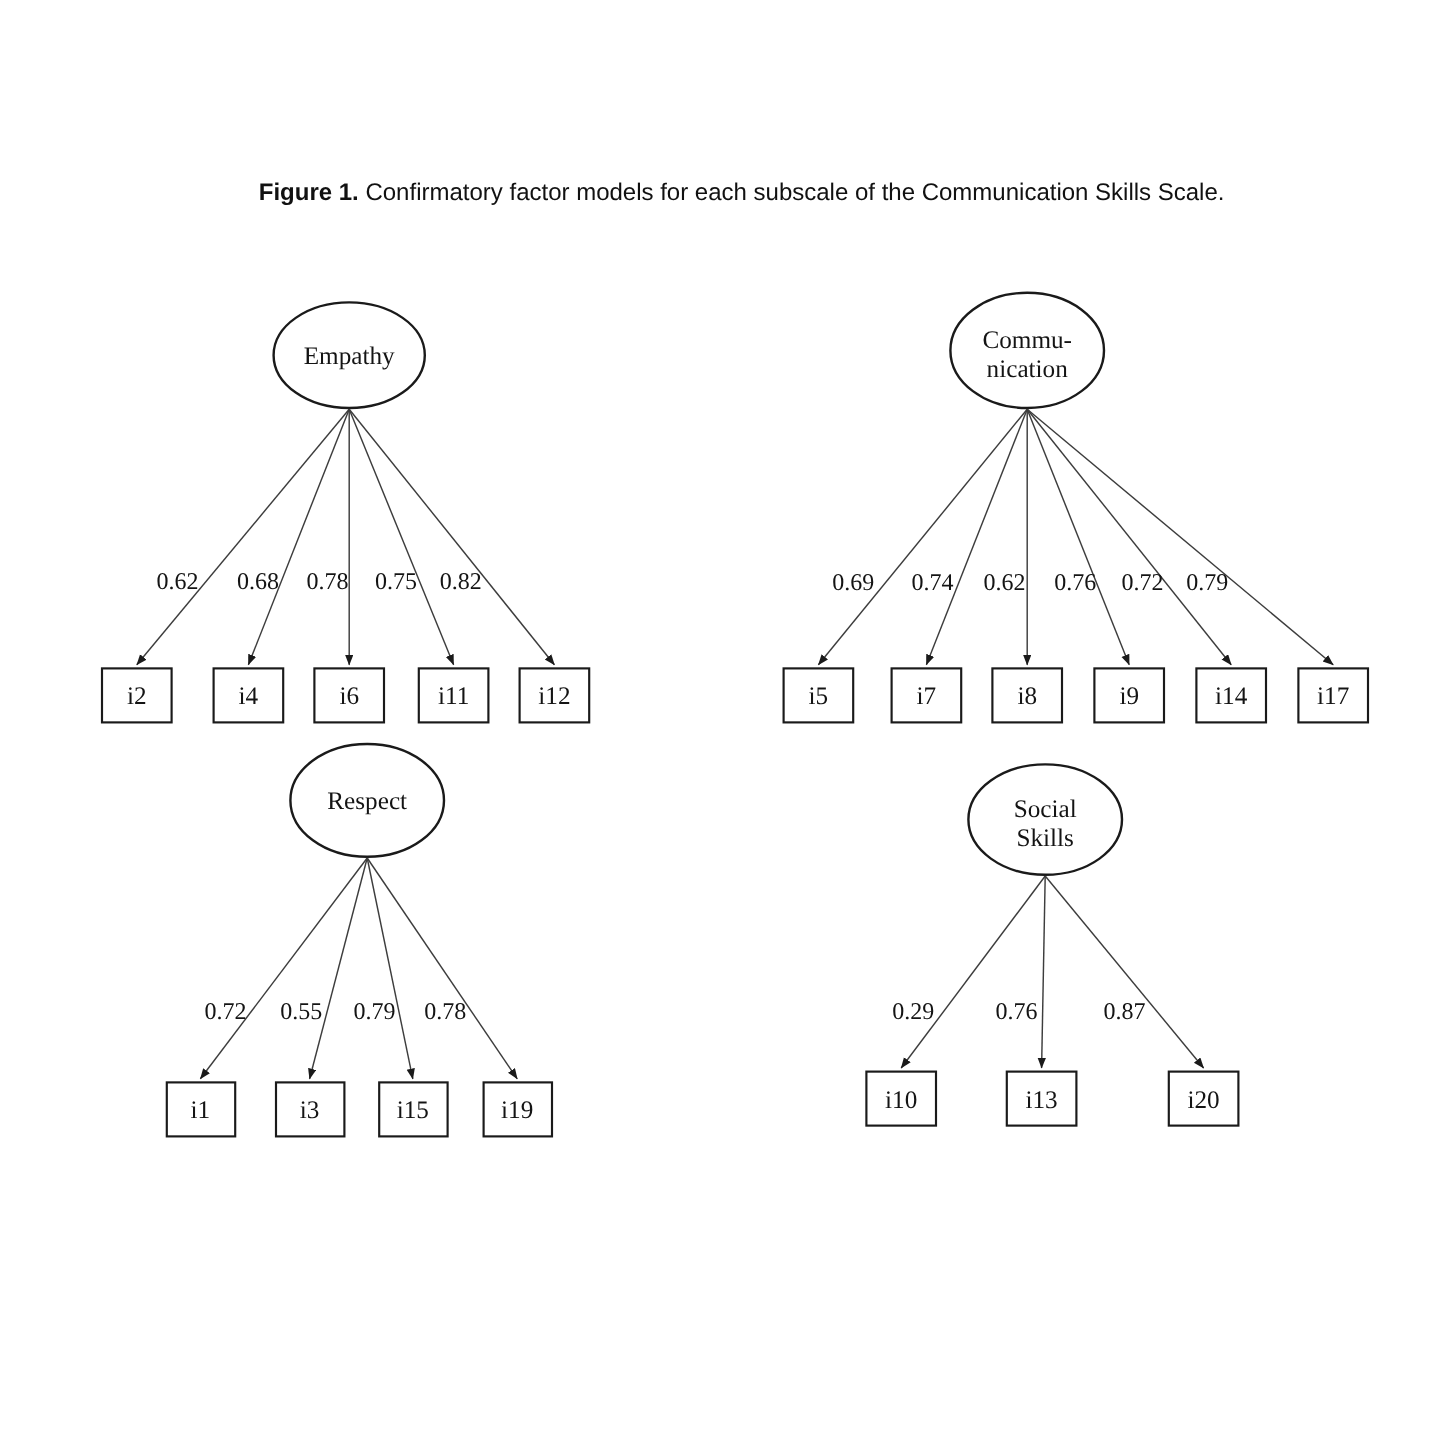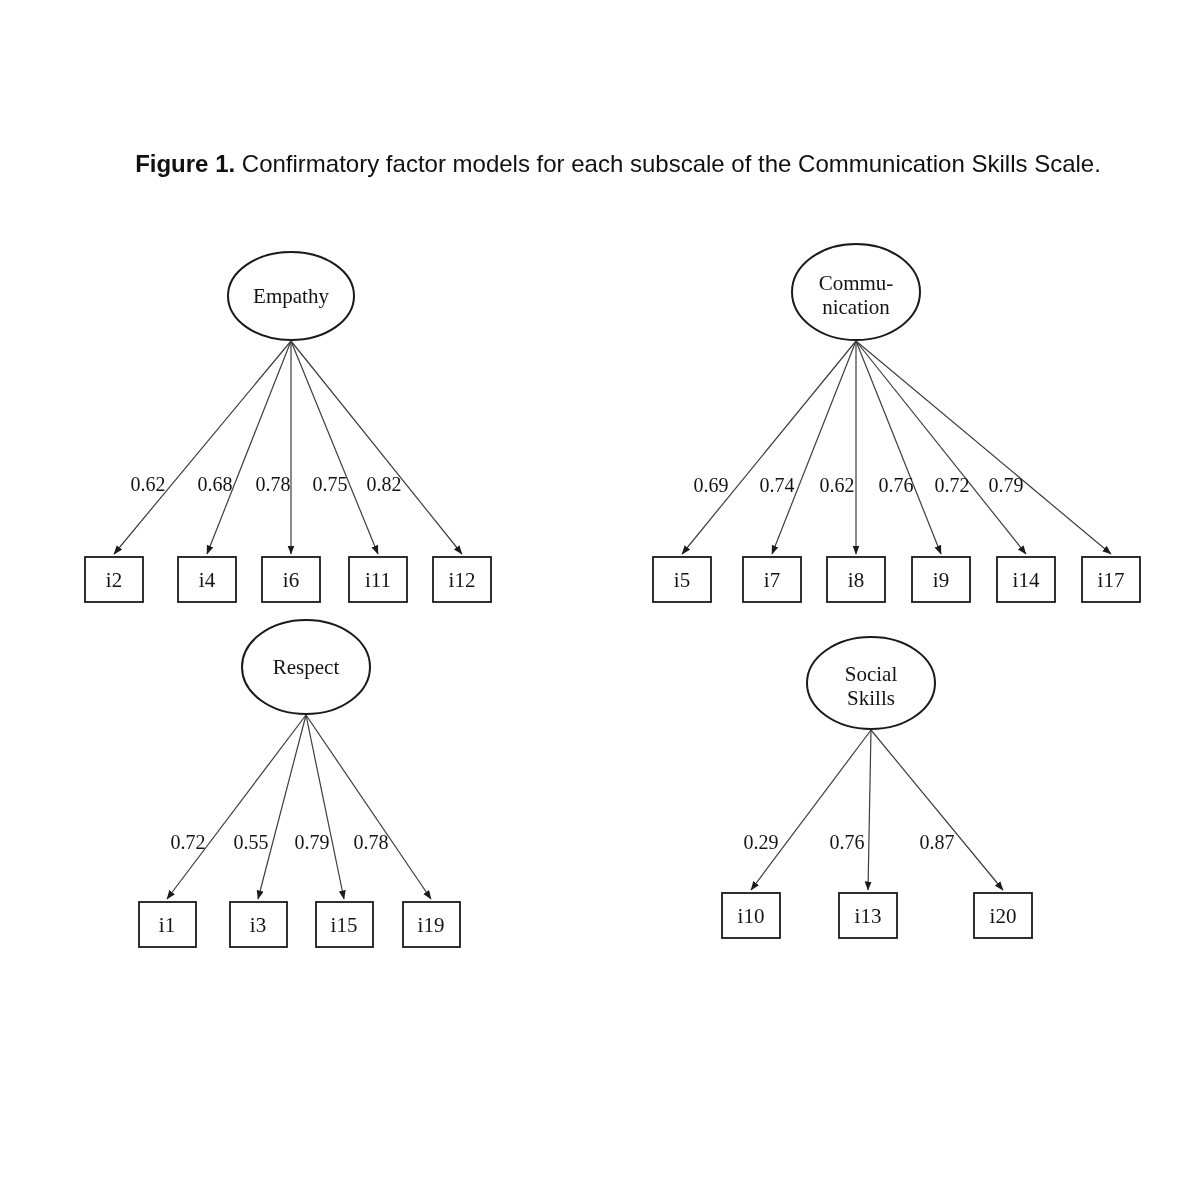--- a/index.html
+++ b/index.html
@@ -16,21 +16,21 @@
     height: 1200px;
     background: #ffffff;
   }
   .figure-title {
     position: absolute;
     top: 150px;
     left: 36px;
     width: 1164px;
     text-align: center;
     font-family: "Liberation Sans", sans-serif;
-    font-size: 24px;
+    font-size: 20px;
     color: #111111;
     white-space: nowrap;
   }
   .figure-title .bold { font-weight: bold; }
   .diagram-svg {
     position: absolute;
     left: 0;
     top: 0;
   }
   .factor-text, .item-text, .loading-text {

